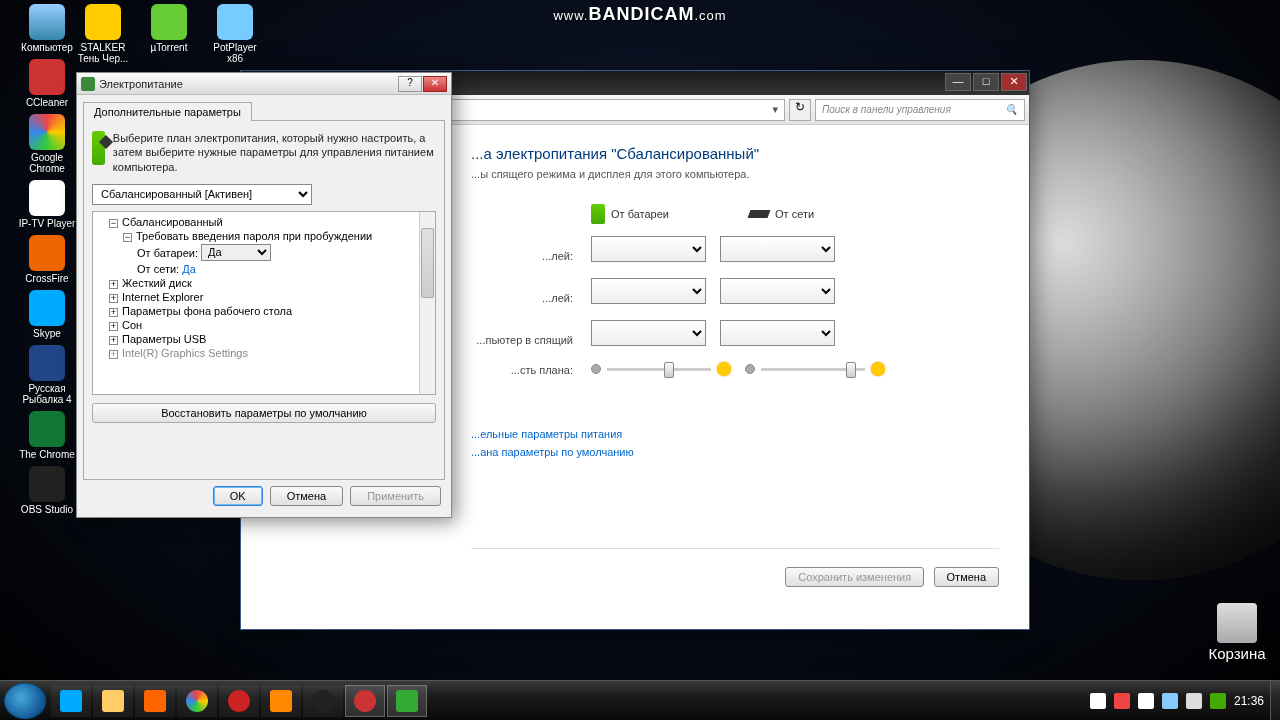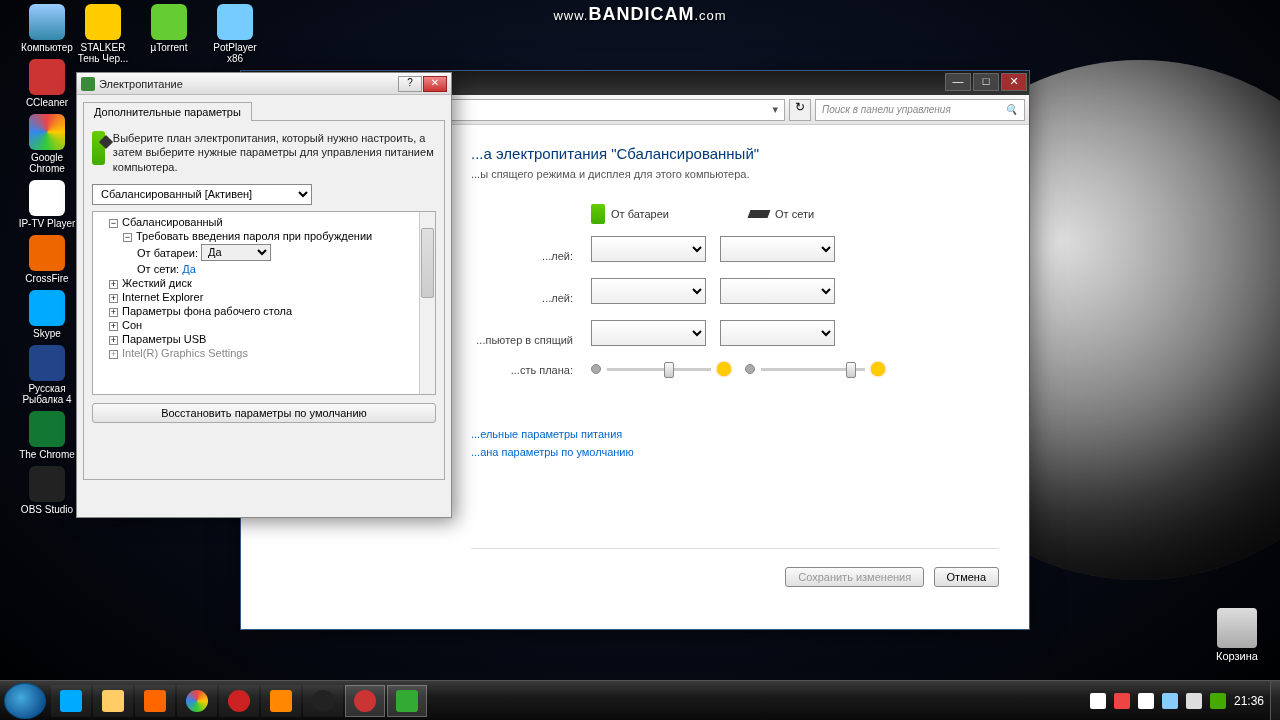--- a/index.html
+++ b/index.html
@@ -9,21 +9,21 @@
 .desktop::after { content:""; position:absolute; left:320px; top:100px; width:260px; height:260px; border-radius:50%; background: radial-gradient(circle at 40% 40%, #4a8fe0 0%, #2a5fa0 30%, #103050 60%, #000 100%); opacity:.9; }
 .watermark { position:absolute; top:4px; left:50%; transform:translateX(-50%); color:#fff; font-weight:bold; font-size:18px; letter-spacing:1px; text-shadow:1px 1px 2px #000; z-index:1; }
 .watermark span { font-weight:normal; font-size:13px; }
 
 .icons-col { position:absolute; top:4px; left:16px; z-index:2; }
 .di { width:62px; text-align:center; color:#fff; font-size:10px; text-shadow:1px 1px 2px #000; margin-bottom:6px; cursor:pointer; }
 .di .ic { width:36px; height:36px; margin:0 auto 2px; border-radius:6px; background:#4a7ac0; }
 .icons-col2 { position:absolute; top:4px; left:72px; z-index:2; }
 .icons-col3 { position:absolute; top:4px; left:138px; z-index:2; }
 .icons-col4 { position:absolute; top:4px; left:204px; z-index:2; }
-.recycle { position:absolute; right:12px; bottom:58px; width:62px; text-align:center; color:#fff; font-size:11px; text-shadow:1px 1px 2px #000; z-index:2; }
+.recycle { position:absolute; right:12px; bottom:58px; width:62px; text-align:center; color:#fff; font-size:15px; text-shadow:1px 1px 2px #000; z-index:2; }
 .recycle .ic { width:40px; height:40px; margin:0 auto 2px; background:linear-gradient(#ddd,#aaa); border-radius:4px; }
 
 
 .cp { position:absolute; left:240px; top:70px; width:790px; height:560px; background:#fff; border:1px solid #3a5a8a; box-shadow:0 4px 24px rgba(0,0,0,.5); z-index:5; }
 .cp-title { height:24px; background:linear-gradient(#1a1a1a,#333); display:flex; justify-content:flex-end; padding:2px; }
 .cp-btn { width:26px; height:18px; background:#444; border:1px solid #666; color:#fff; font-size:11px; line-height:14px; text-align:center; margin-left:2px; cursor:pointer; }
 .cp-btn.close { background:#a03030; }
 .cp-nav { height:30px; background:linear-gradient(#f8f8f8,#e4e4e4); border-bottom:1px solid #ccc; display:flex; align-items:center; padding:0 4px; gap:4px; }
 .cp-addr { flex:1; height:22px; border:1px solid #aaa; background:#fff; font-size:11px; padding:2px 6px; color:#555; display:flex; align-items:center; }
 .cp-search { width:210px; height:22px; border:1px solid #aaa; background:#fff; font-size:10px; padding:2px 6px; color:#888; font-style:italic; display:flex; align-items:center; }
@@ -297,20 +297,25 @@
         <div class="n ind1"><span class="tog">+</span><span>Сон</span></div>
         <div class="n ind1"><span class="tog">+</span><span>Параметры USB</span></div>
         <div class="n ind1" style="color:#888"><span class="tog">+</span><span>Intel(R) Graphics Settings</span></div>
       </div>
       <div class="tree-sb">
           <div class="th"></div>
         </div>
     </div>
     <button class="apd-rest">Восстановить параметры по умолчанию</button>
   </div>
+  <div class="apd-foot">
+    <button class="apd-b def">OK</button>
+    <button class="apd-b">Отмена</button>
+    <button class="apd-b" disabled="">Применить</button>
+  </div>
 </div>
 
 <div class="taskbar">
   <div class="start"></div>
   <div class="tb-ic">
       <div class="g" style="background:#0af"></div>
     </div>
   <div class="tb-ic">
       <div class="g" style="background:#fc6"></div>
     </div>

